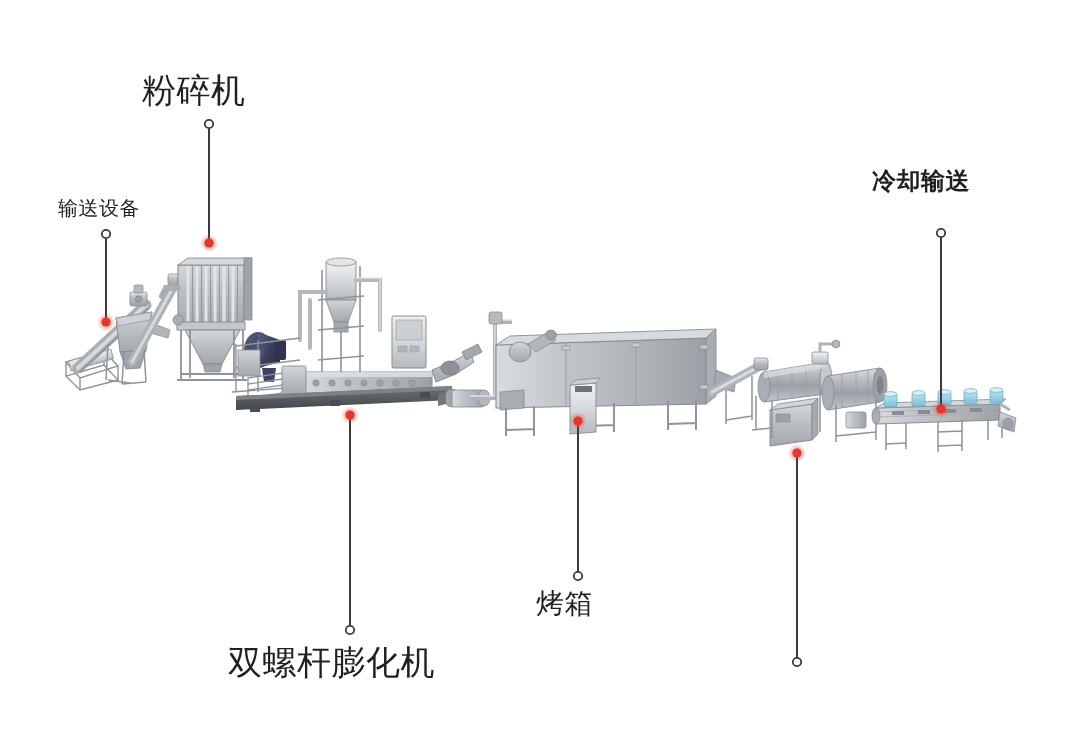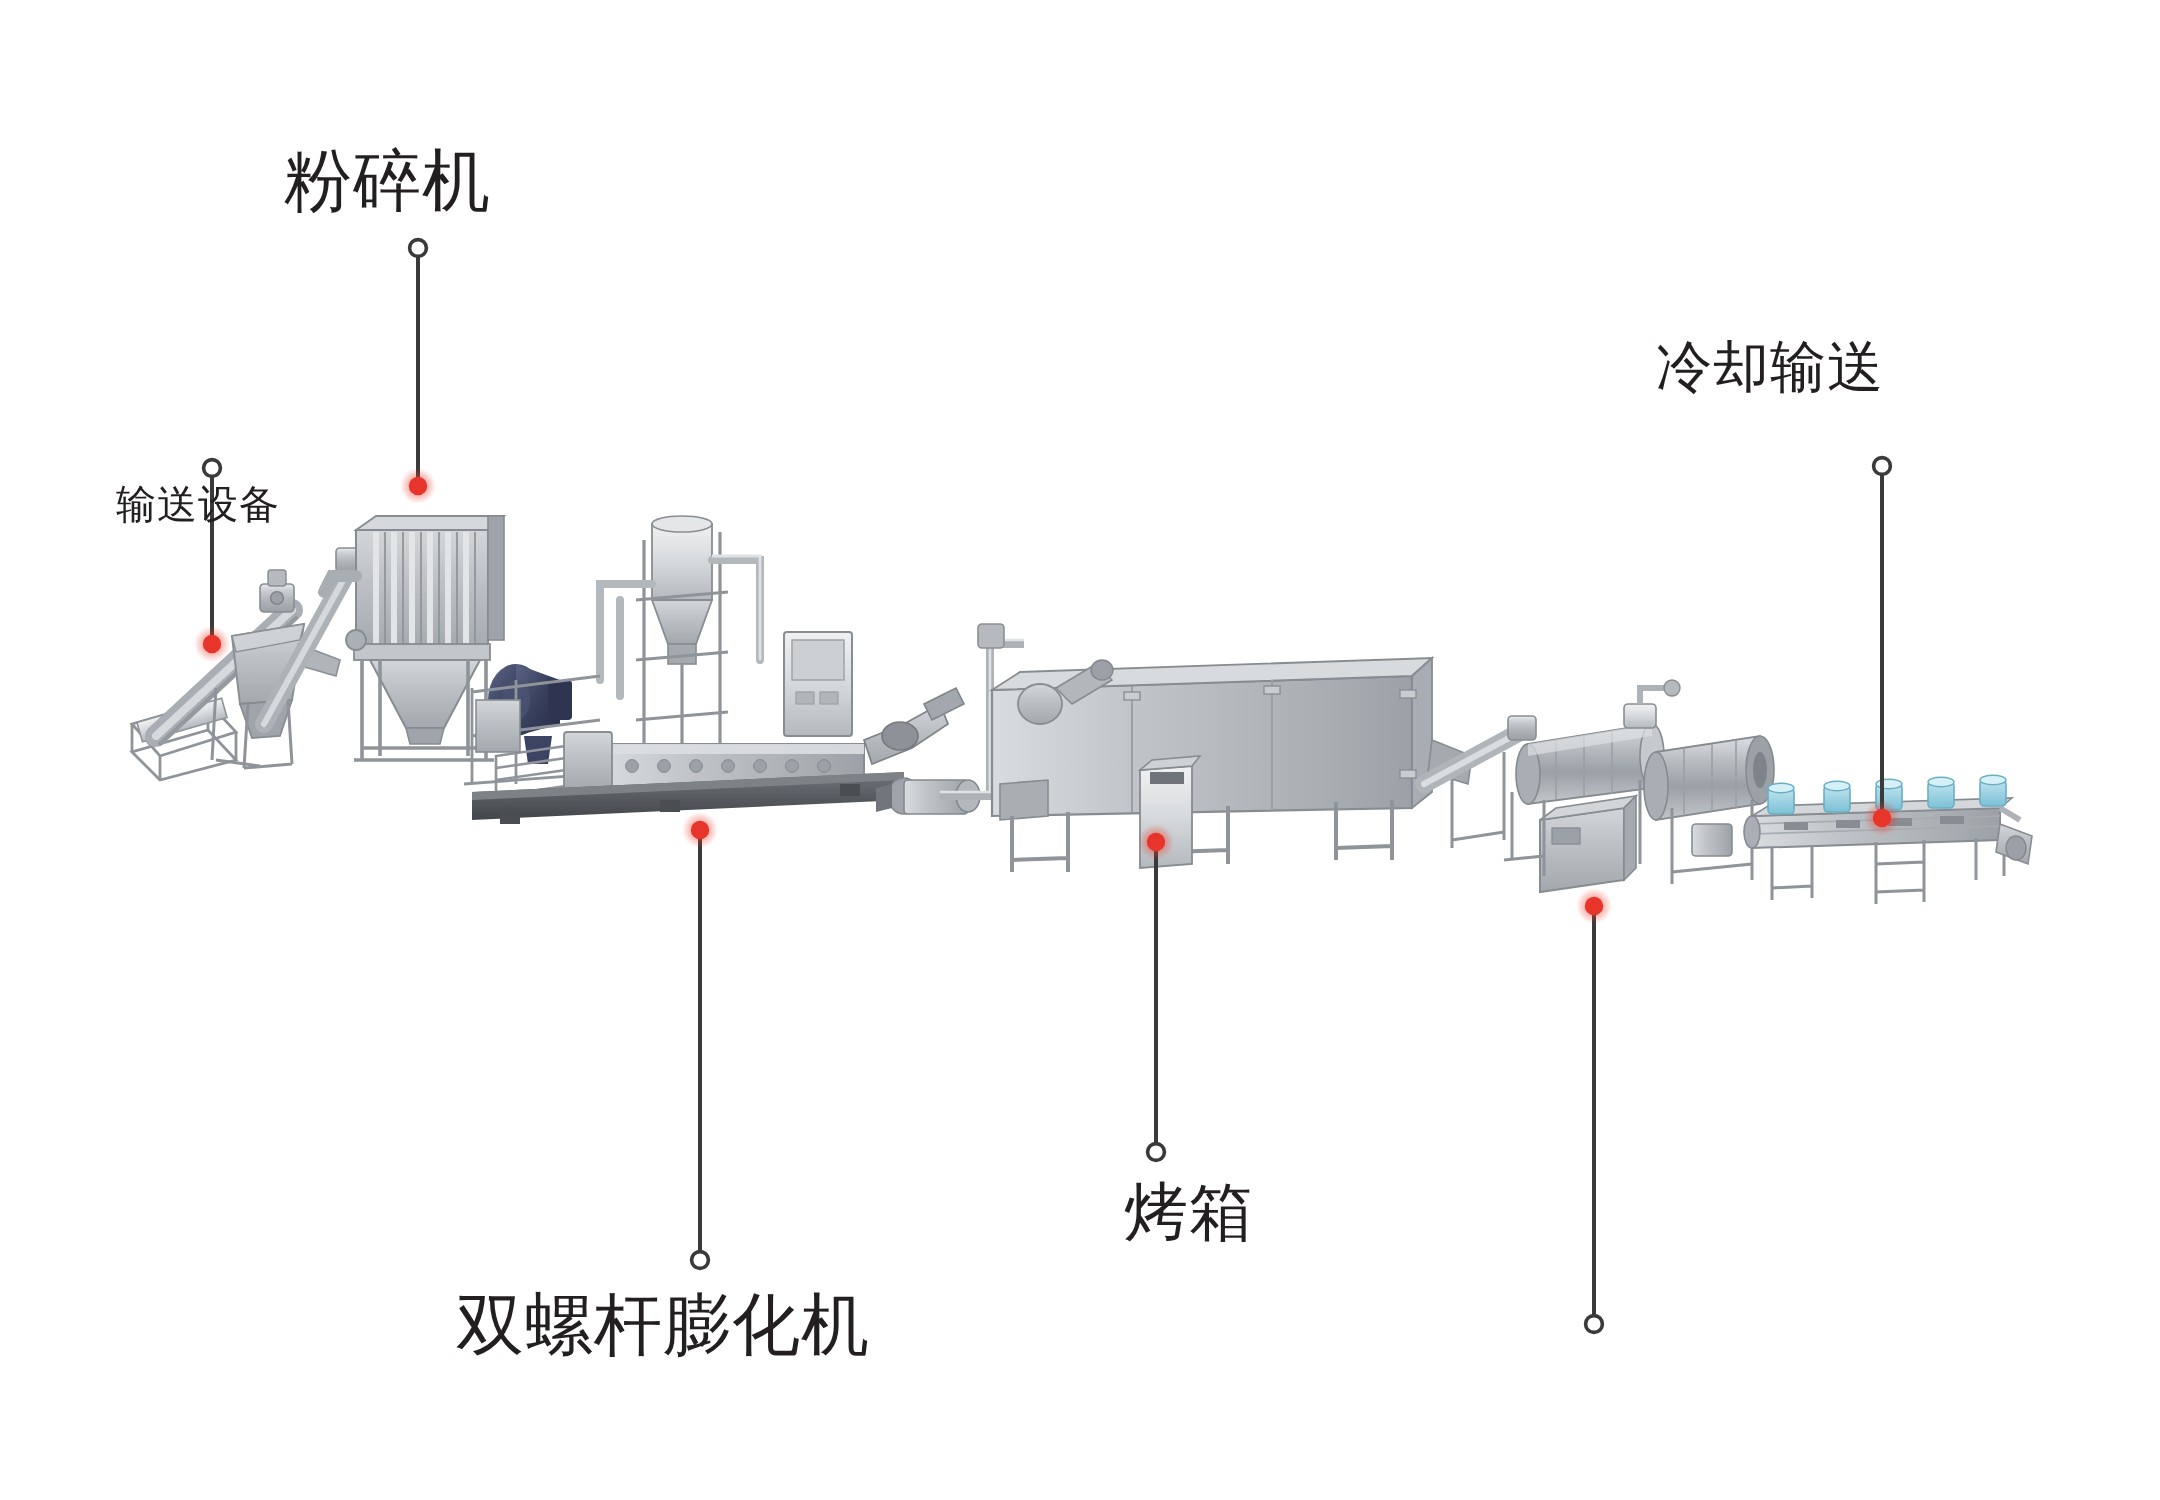--- a/index.html
+++ b/index.html
@@ -12,26 +12,26 @@
   #stage{position:absolute;left:0;top:0;width:1080px;height:750px;background:#fff;}
   #machines{position:absolute;left:0;top:0;width:1080px;height:750px;}
   #leaders{position:absolute;left:0;top:0;width:1080px;height:750px;pointer-events:none;}
   .label{
     position:absolute;
     color:#231f20;
     white-space:nowrap;
     font-weight:500;
     letter-spacing:0.5px;
   }
-  .lbl-conveyor{left:58px;top:195px;font-size:20px;margin-top:44px;}
+  .lbl-conveyor{left:58px;top:195px;font-size:20px;}
   .lbl-grinder{left:142px;top:68px;font-size:34px;}
   .lbl-extruder{left:228px;top:640px;font-size:34px;}
-  .lbl-oven{left:562px;top:585px;font-size:32px;}
+  .lbl-oven{left:536px;top:585px;font-size:28px;}
   .lbl-coating{left:672px;top:688px;font-size:30px;}
-  .lbl-cooling{left:828px;top:165px;font-size:28px;}
+  .lbl-cooling{left:872px;top:165px;font-size:24px;font-weight:bold;}
 </style>
 </head>
 <body>
 
 <div id="stage">
 
   <svg id="machines" viewBox="0 0 1080 750">
     <defs>
       <linearGradient id="steelV" x1="0" y1="0" x2="0" y2="1">
         <stop offset="0%" stop-color="#e9ebec"></stop>

